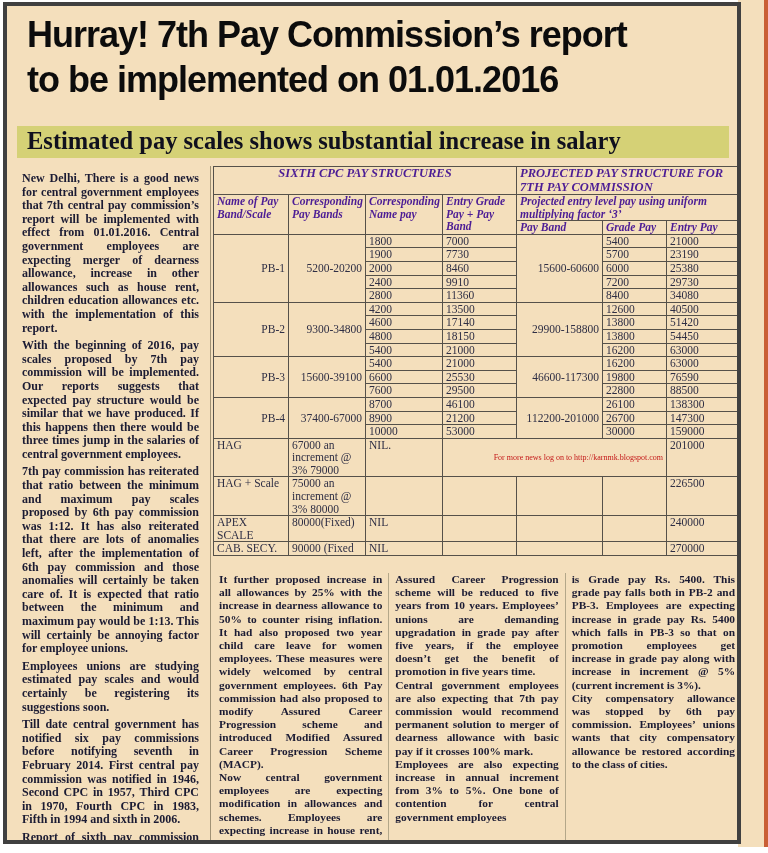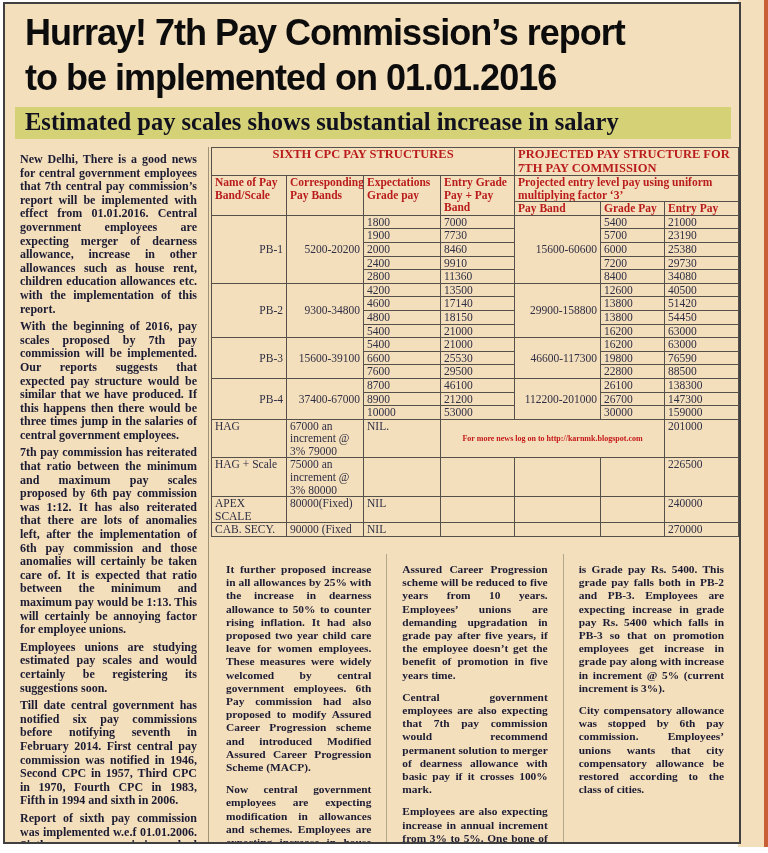--- a/index.html
+++ b/index.html
@@ -6,68 +6,68 @@
   html,body { margin:0; padding:0; }
   body {
     width:768px; height:853px; position:relative; overflow:hidden;
     background:#ffffff;
     font-family:"Liberation Serif", serif;
   }
   .peach-margin { position:absolute; top:0; right:4px; width:26px; height:847px; background:#f4dfbc; }
   .orange-strip { position:absolute; top:0; right:0; width:4px; height:847px; background:#c95f35; }
   .paper {
     position:absolute; top:2px; left:3px; width:738px; height:842px;
-    background:#f4dfbc; border:2px solid #404040;
+    background:#f4dfbc; border:4px solid #404040;
     padding:6px 6px 4px 8px; overflow:hidden;
   }
   
   .headline {
     font-family:"Liberation Sans", sans-serif;
     font-weight:700; font-size:36px; line-height:45px;
     letter-spacing:-1px; color:#0c0c0c; padding-left:12px;
   }
   
   .banner {
-    margin:7px 2px 0 2px; background:#d5d176;
+    margin:24px 2px 0 2px; background:#d5d176;
     padding:1px 10px 3px 10px;
   }
   .banner span {
     font-weight:700; font-size:24.5px; line-height:28px; color:#10101e;
   }
   
   .content { display:flex; margin-top:8px; height:712px; }
   .left-col {
     width:196px; flex:0 0 196px; padding:2px 7px 0 3px;
     border-right:1px solid #a09275;
     font-weight:700; font-size:12px; line-height:13.6px;
     color:#1b1b33; text-align:justify;
   }
   .left-col p { margin:4px; }
   .main-col { flex:1; display:flex; flex-direction:column; padding-left:2px; }
   
   table { border-collapse:collapse; width:100%; table-layout:fixed;
     font-size:11.5px; line-height:12.6px; color:#2e2e44; }
   th, td { border:1px solid #55514a; padding:0px 3px; text-align:left; vertical-align:top; overflow:hidden; }
-  thead th { font-weight:700; color:#b91c1c; }
+  thead th { font-weight:700; color:#4c1d95;font-style:italic; }
   .title-l { text-align:center; font-size:12.5px; }
   .title-r { text-align:left; font-size:12.5px; line-height:13.5px; }
   td.mid { vertical-align:middle;text-align:right; }
   td.promo {
-    vertical-align:middle; text-align:center;
-    color:#c41818; font-weight:700; font-size:8px; line-height:9px;
+    vertical-align:middle; text-align:right;
+    color:#c41818; font-weight:400; font-size:8px; line-height:9px;
   }
   
   .bottom-cols { display:flex; margin-top:17px; flex:1; }
   .bcol {
     flex:1; padding:0 6px;
     font-weight:700; font-size:11.4px; line-height:13.2px;
     color:#1b1b33; text-align:justify;
   }
   .bcol + .bcol { border-left:1px solid #b3a789; }
-  .bcol p { margin:9px; }
+  .bcol p { margin:0; }
 </style>
 </head>
 <body>
 
 <div class="peach-margin"></div>
 <div class="orange-strip"></div>
 
 <div class="paper">
 
   <div class="headline">
@@ -103,21 +103,21 @@
           <col style="width:74px">
         </colgroup>
         <thead>
           <tr>
             <th colspan="4" class="title-l">SIXTH CPC PAY STRUCTURES</th>
             <th colspan="3" class="title-r">PROJECTED PAY STRUCTURE FOR 7TH PAY COMMISSION</th>
           </tr>
           <tr>
             <th rowspan="2">Name of Pay Band/Scale</th>
             <th rowspan="2">Corresponding Pay Bands</th>
-            <th rowspan="2">Expectations Grade pay</th>
+            <th rowspan="2">Corresponding Name pay</th>
             <th rowspan="2">Entry Grade Pay + Pay Band</th>
             <th colspan="3">Projected entry level pay using uniform multiplying factor ‘3’</th>
           </tr>
           <tr>
             <th>Pay Band</th>
             <th>Grade Pay</th>
             <th>Entry Pay</th>
           </tr>
         </thead>
         <tbody id="tbody">

